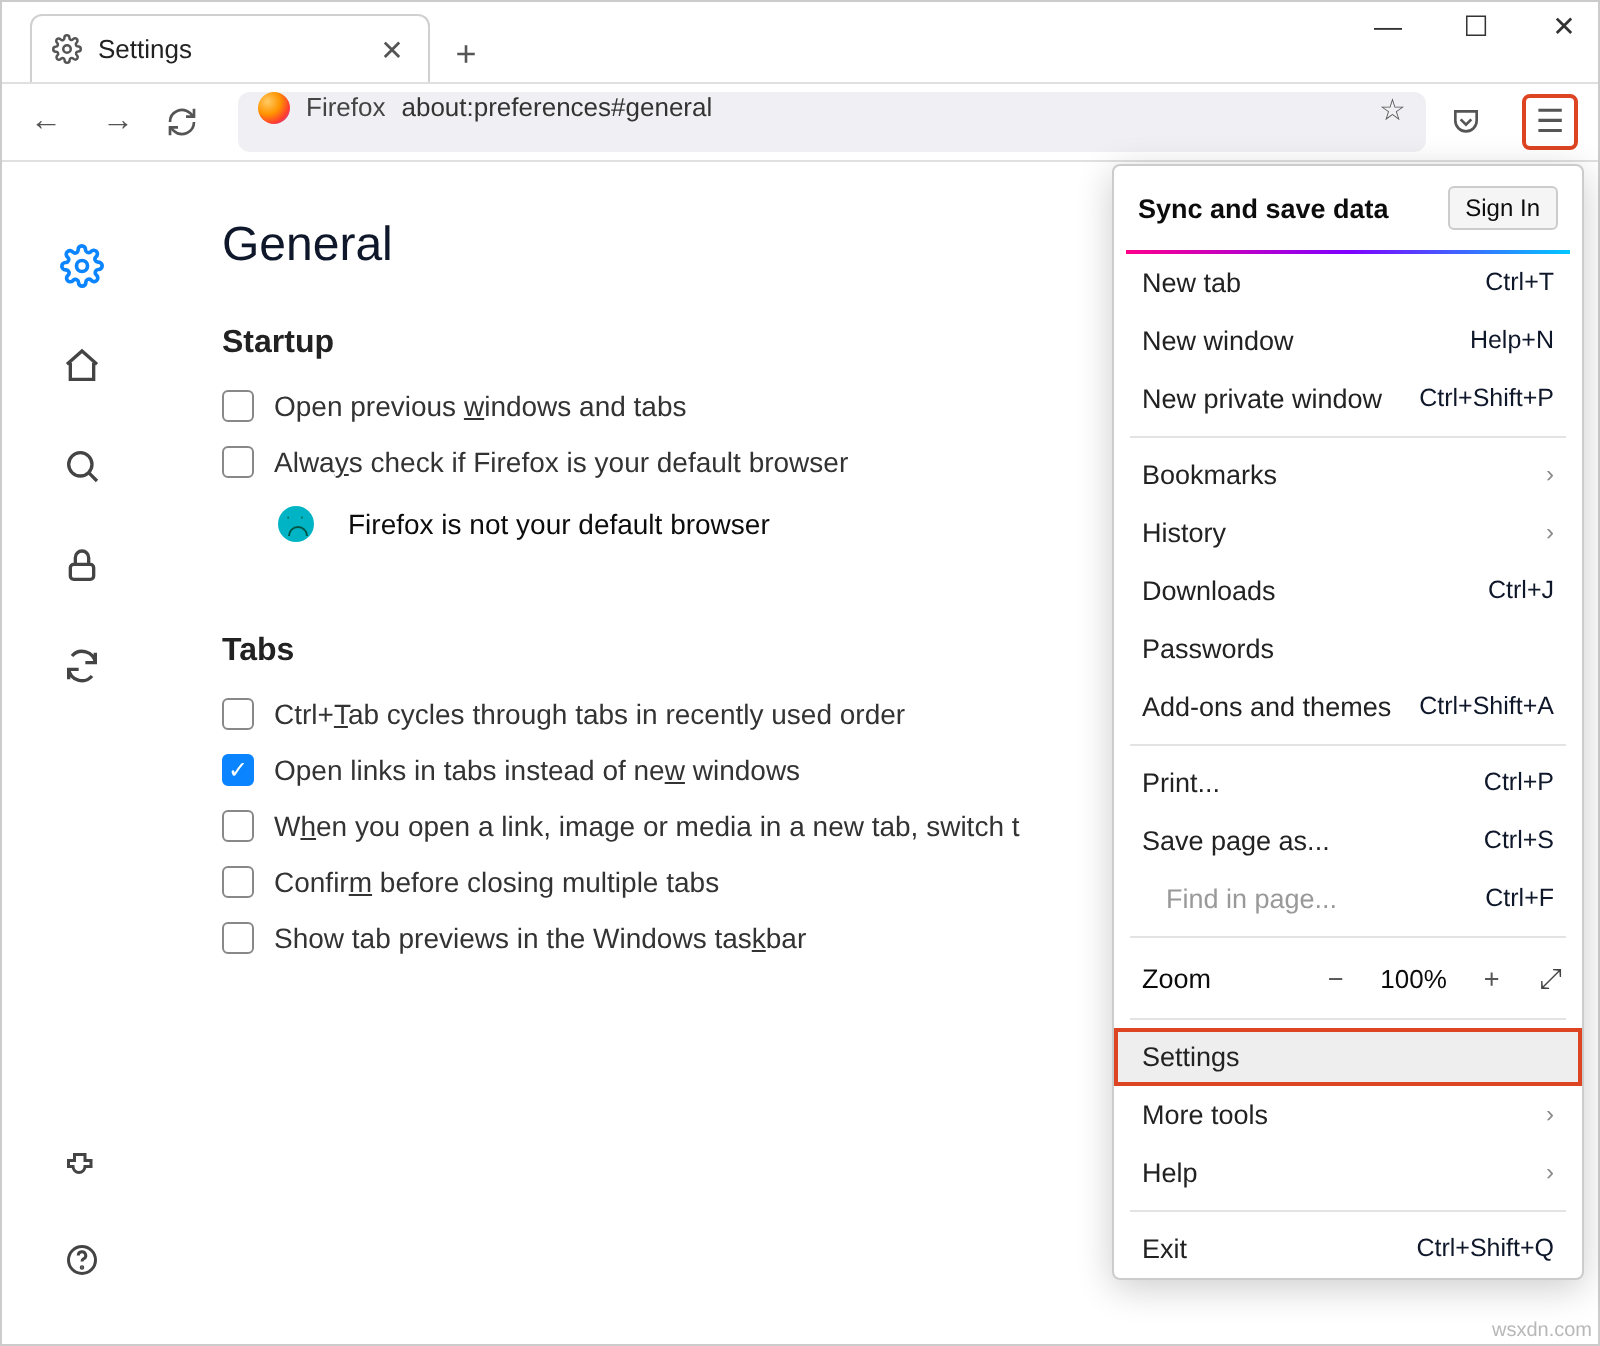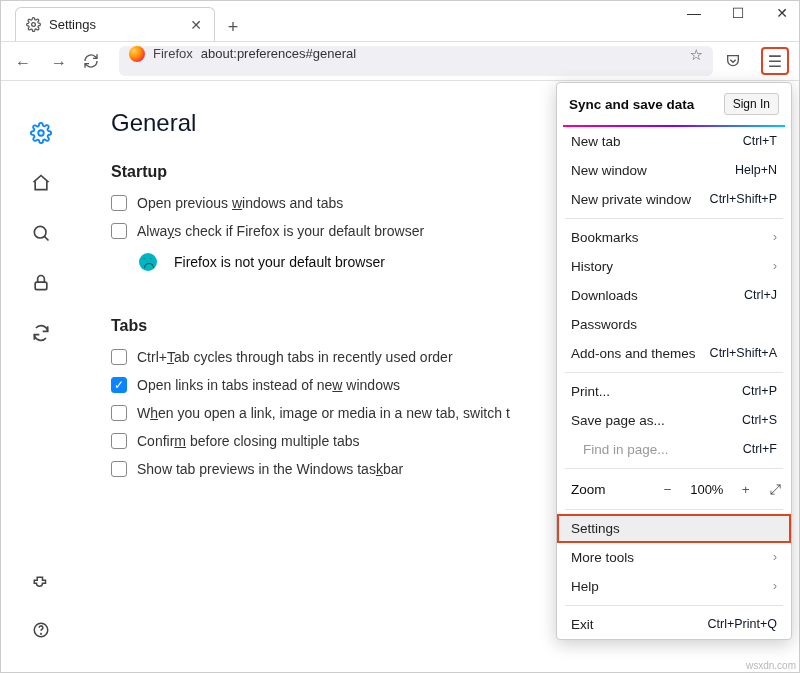--- a/index.html
+++ b/index.html
@@ -268,17 +268,17 @@
       <span>More tools</span>
       <span class="chev">›</span>
     </div>
   <div class="m-item">
       <span>Help</span>
       <span class="chev">›</span>
     </div>
   <div class="m-sep"></div>
   <div class="m-item">
       <span>Exit</span>
-      <span class="m-shortcut">Ctrl+Print+Q</span>
+      <span class="m-shortcut">Ctrl+Shift+Q</span>
     </div>
 </div>
 
 <div class="watermark">wsxdn.com</div>
 
 </body></html>

